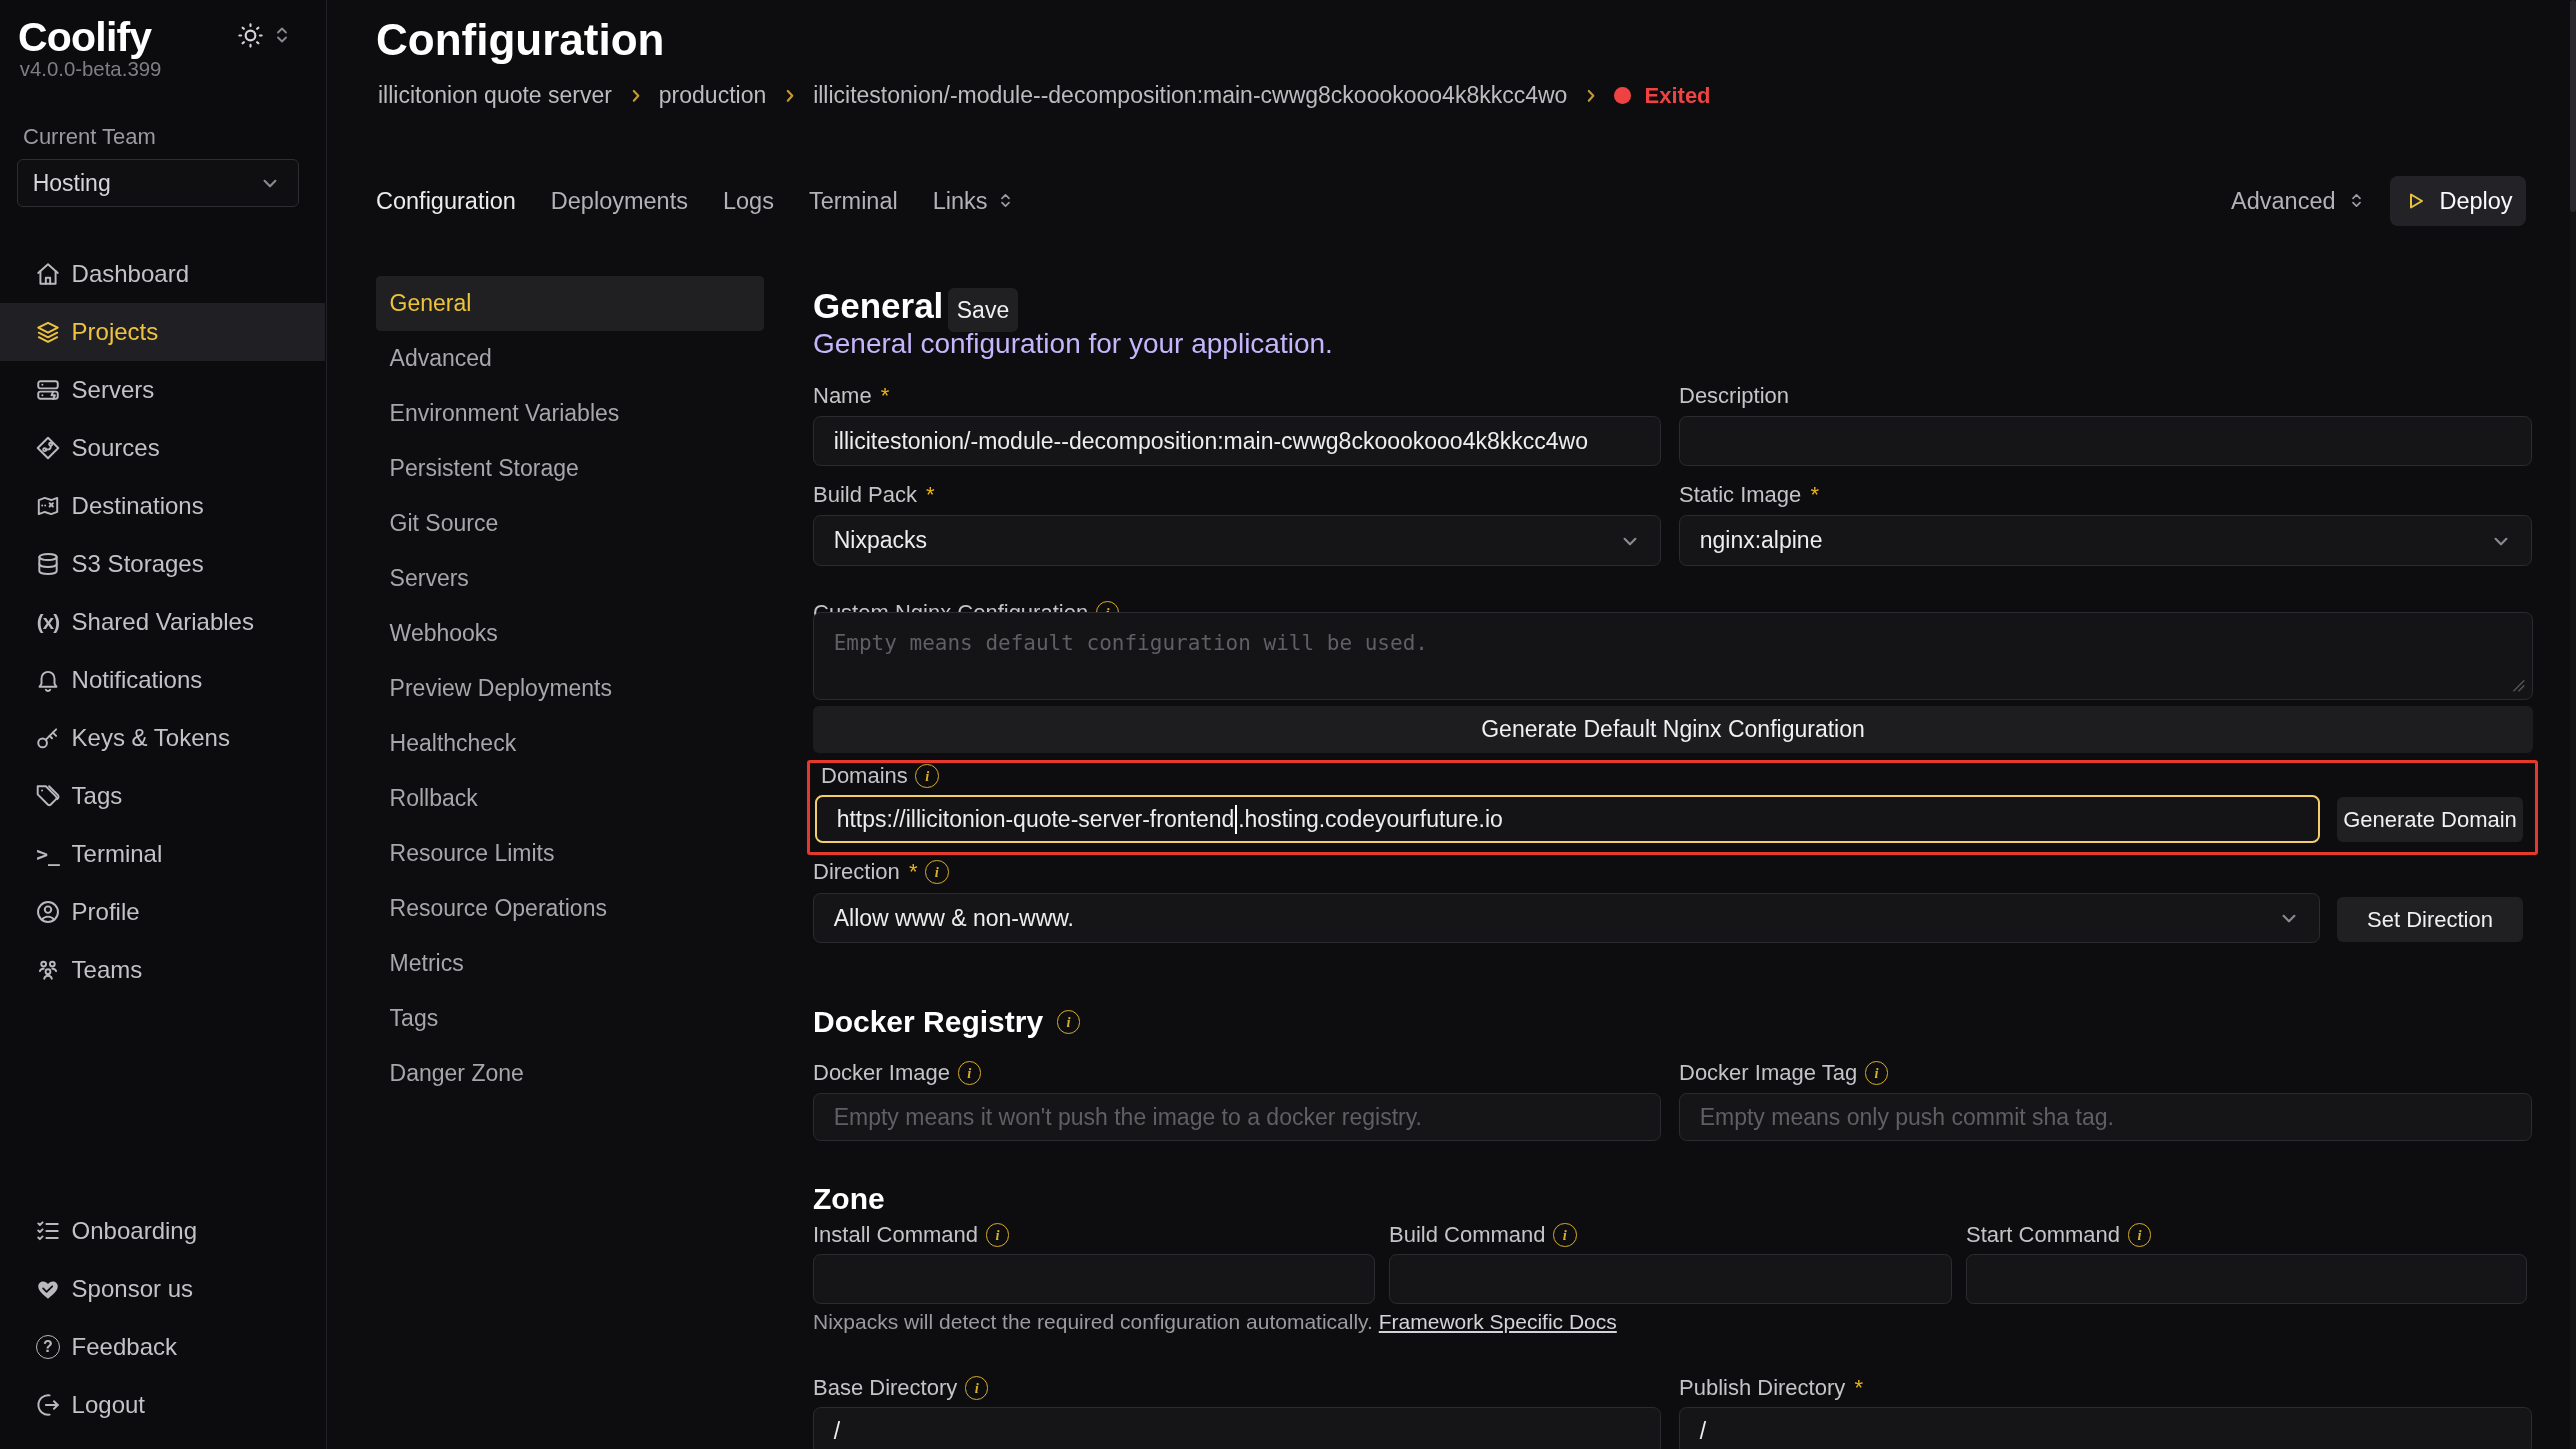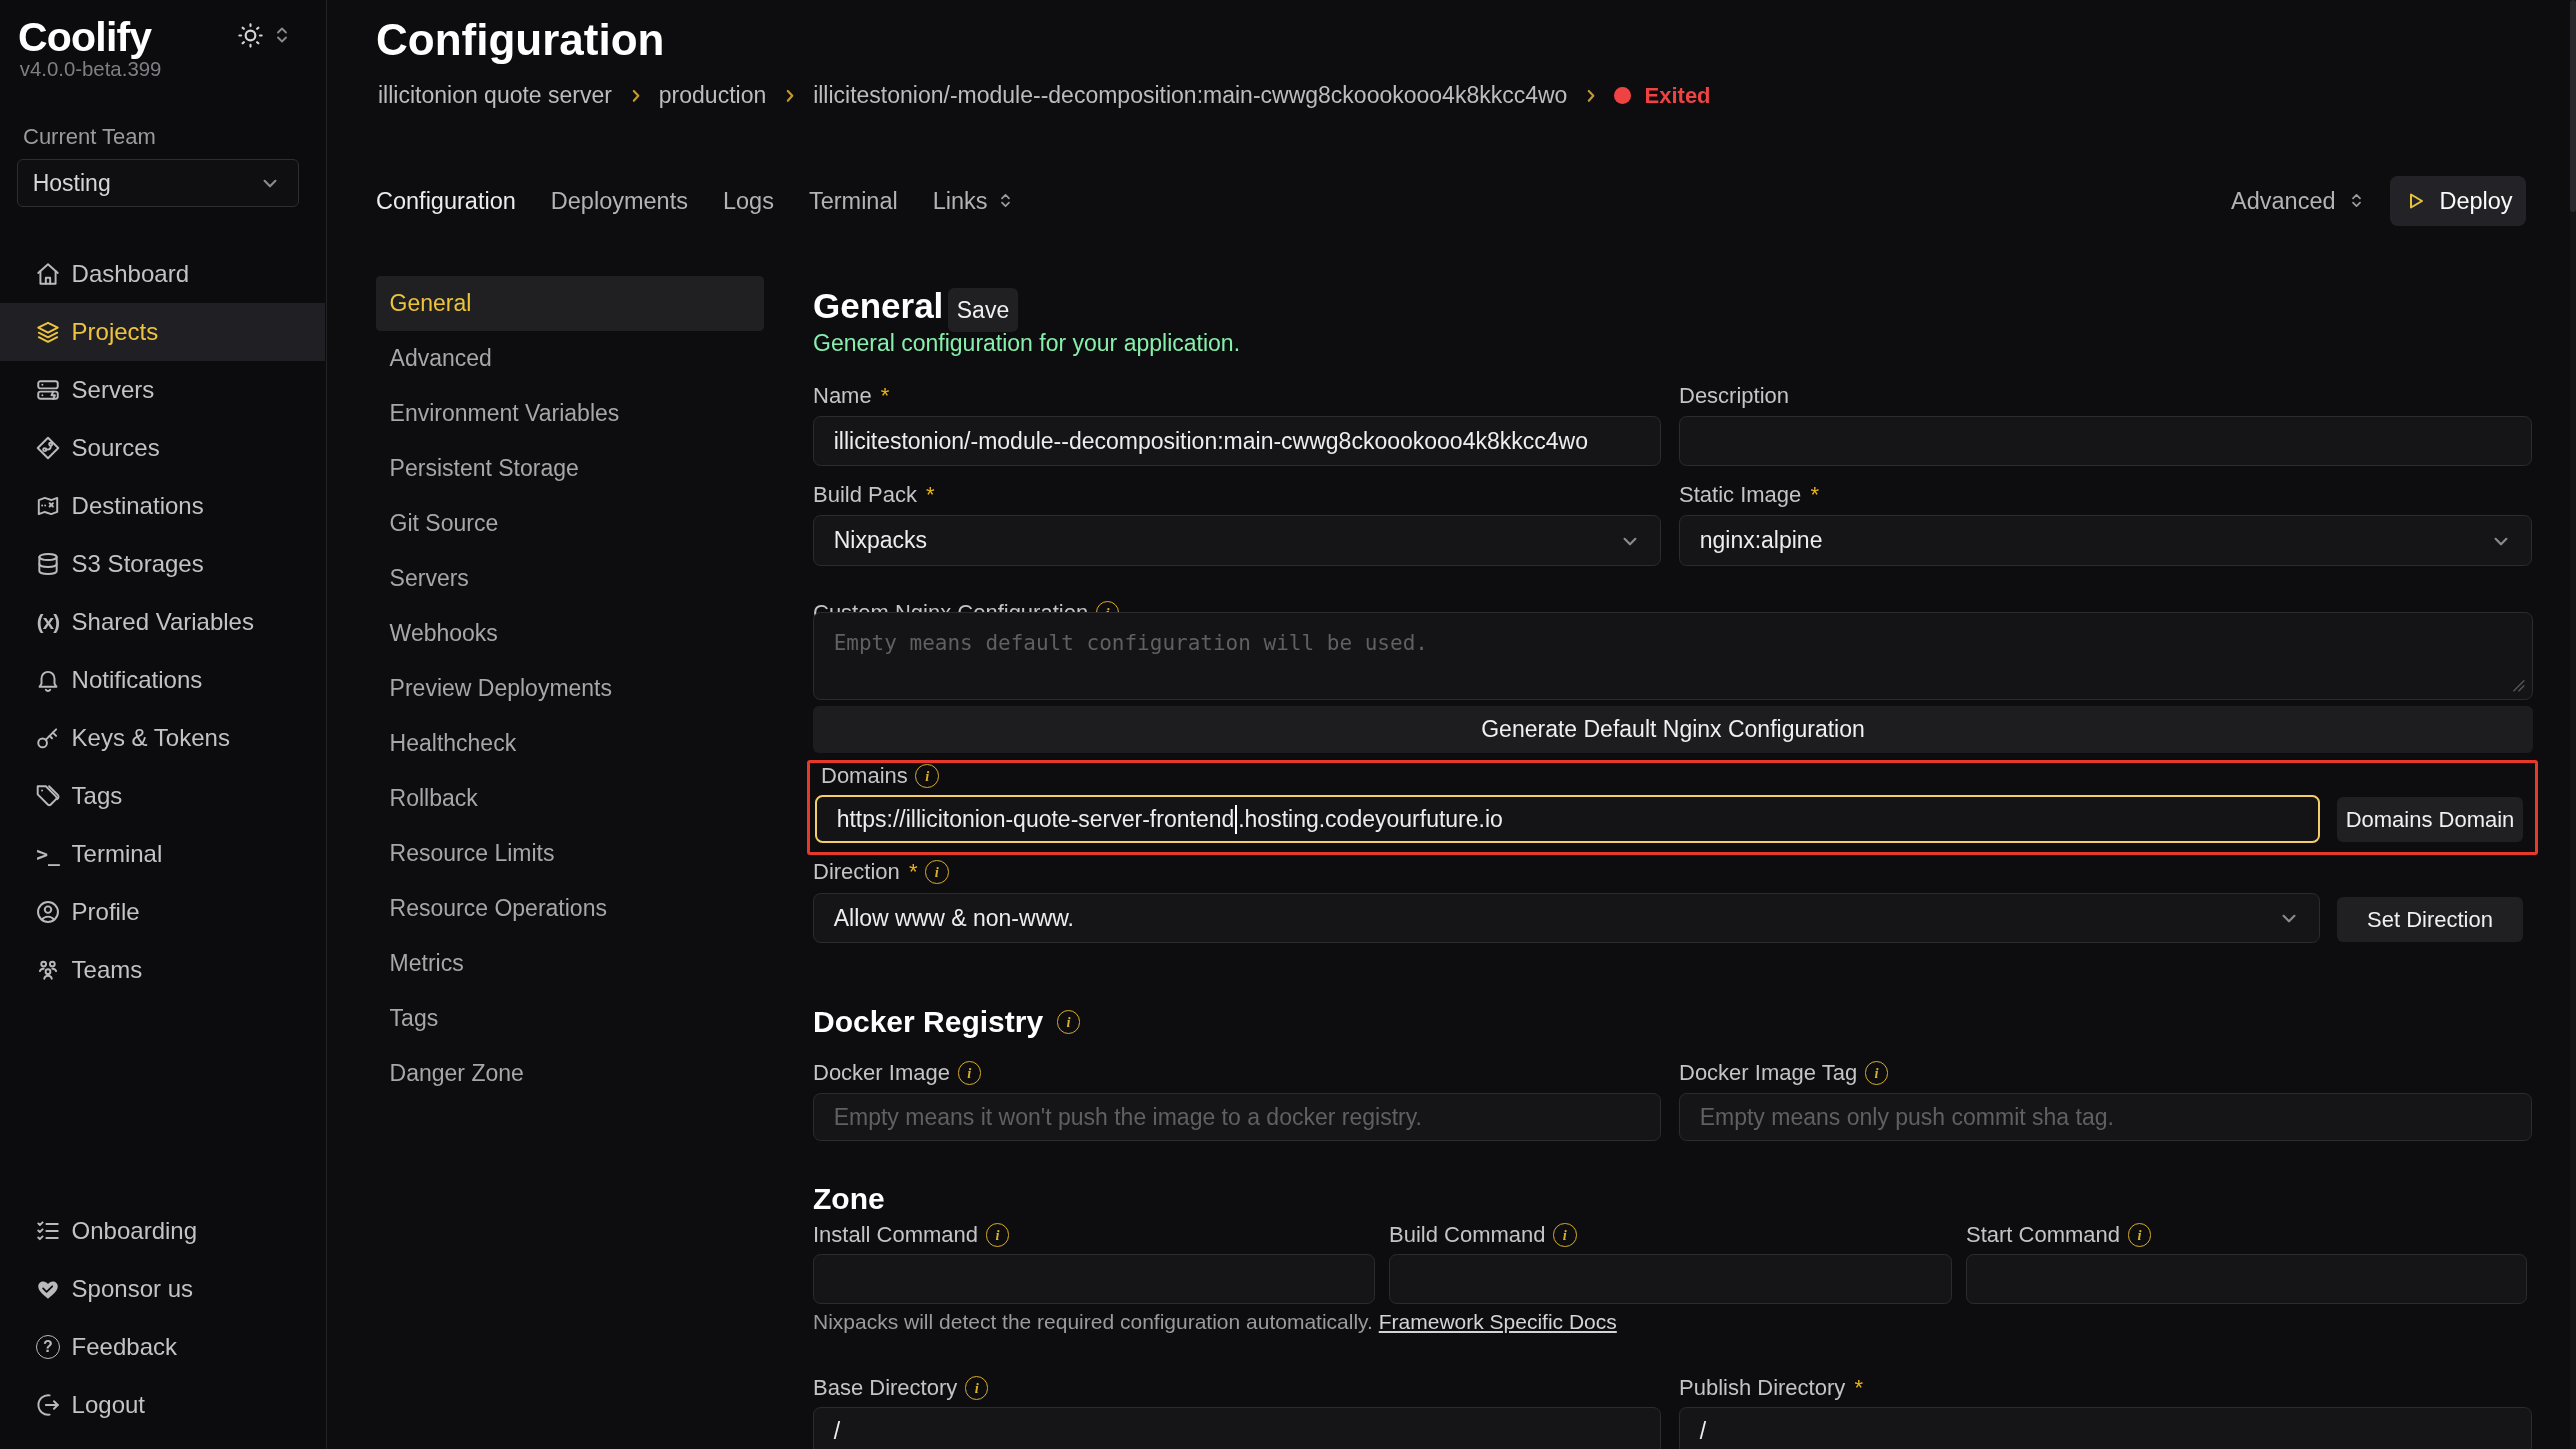--- a/index.html
+++ b/index.html
@@ -46,21 +46,21 @@
 
   
   .subnav{position:absolute;left:376px;top:276px;width:388px;}
   .subnav-item{height:55px;display:flex;align-items:center;padding-left:13.6px;font-size:23px;color:#a6a6ab;border-radius:4.5px;cursor:pointer;}
   .subnav-item.active{background:#202023;color:#edc338;}
 
   
   .section-h{position:absolute;font-weight:700;color:#ffffff;display:flex;align-items:center;gap:13.6px;}
   .h-lg{font-size:35px;line-height:42px;}
   .h-md{font-size:30px;line-height:36px;}
-  .subtitle{position:absolute;font-size:23px;color:#86efac;line-height:27px;}
+  .subtitle{position:absolute;font-size:28px;color:#c4b5fd;line-height:27px;}
   .label{position:absolute;font-size:22px;color:#c4c4c8;line-height:26px;display:flex;align-items:center;gap:7.6px;white-space:nowrap;}
   .req{color:#e9b31a;margin-left:1.5px;}
   .info{width:23.5px;height:23.5px;border:1.8px solid #d8ae2a;border-radius:50%;color:#d8ae2a;display:inline-flex;align-items:center;justify-content:center;font-size:14.4px;font-weight:700;font-family:"Liberation Serif",serif;font-style:italic;cursor:pointer;flex:0 0 23.5px;}
   .input{position:absolute;background:#151518;border:1.5px solid #2c2c30;border-radius:7.6px;font-size:23px;color:#ededef;display:flex;align-items:center;padding:0 19.7px;cursor:text;white-space:nowrap;overflow:hidden;}
   .select{cursor:pointer;}
   .select .chev{position:absolute;right:16.7px;width:26px;height:26px;color:#8a8a90;}
   .ph{color:#5f5f64;}
   .mono{font-family:"DejaVu Sans Mono",monospace;font-size:21px;}
   .btn{position:absolute;background:#202023;border-radius:6px;color:#f0f0f2;font-size:22px;display:flex;align-items:center;justify-content:center;cursor:pointer;white-space:nowrap;}
   .textarea{position:absolute;background:#141417;border:1.5px solid #2c2c30;border-radius:7.6px;padding:18px 19.7px;cursor:text;}
@@ -458,21 +458,21 @@
   <span class="info">
       <span>i</span>
     </span>
 </div>
 <div class="input domain-input">
   <span>https://illicitonion-quote-server-frontend</span>
     <span class="caret"></span>
     <span>.hosting.codeyourfuture.io</span>
 </div>
 <div class="btn" style="left:2337px;top:797px;width:186px;height:45px;">
-    <span>Domains Domain</span>
+    <span>Generate Domain</span>
   </div>
 
 <div class="label" style="left:813px;top:859px;">
   <span>Direction</span>
     <span class="req">*</span>
   <span class="info">
       <span>i</span>
     </span>
 </div>
 <div class="input select" style="left:813px;top:893px;width:1507px;height:50px;">

